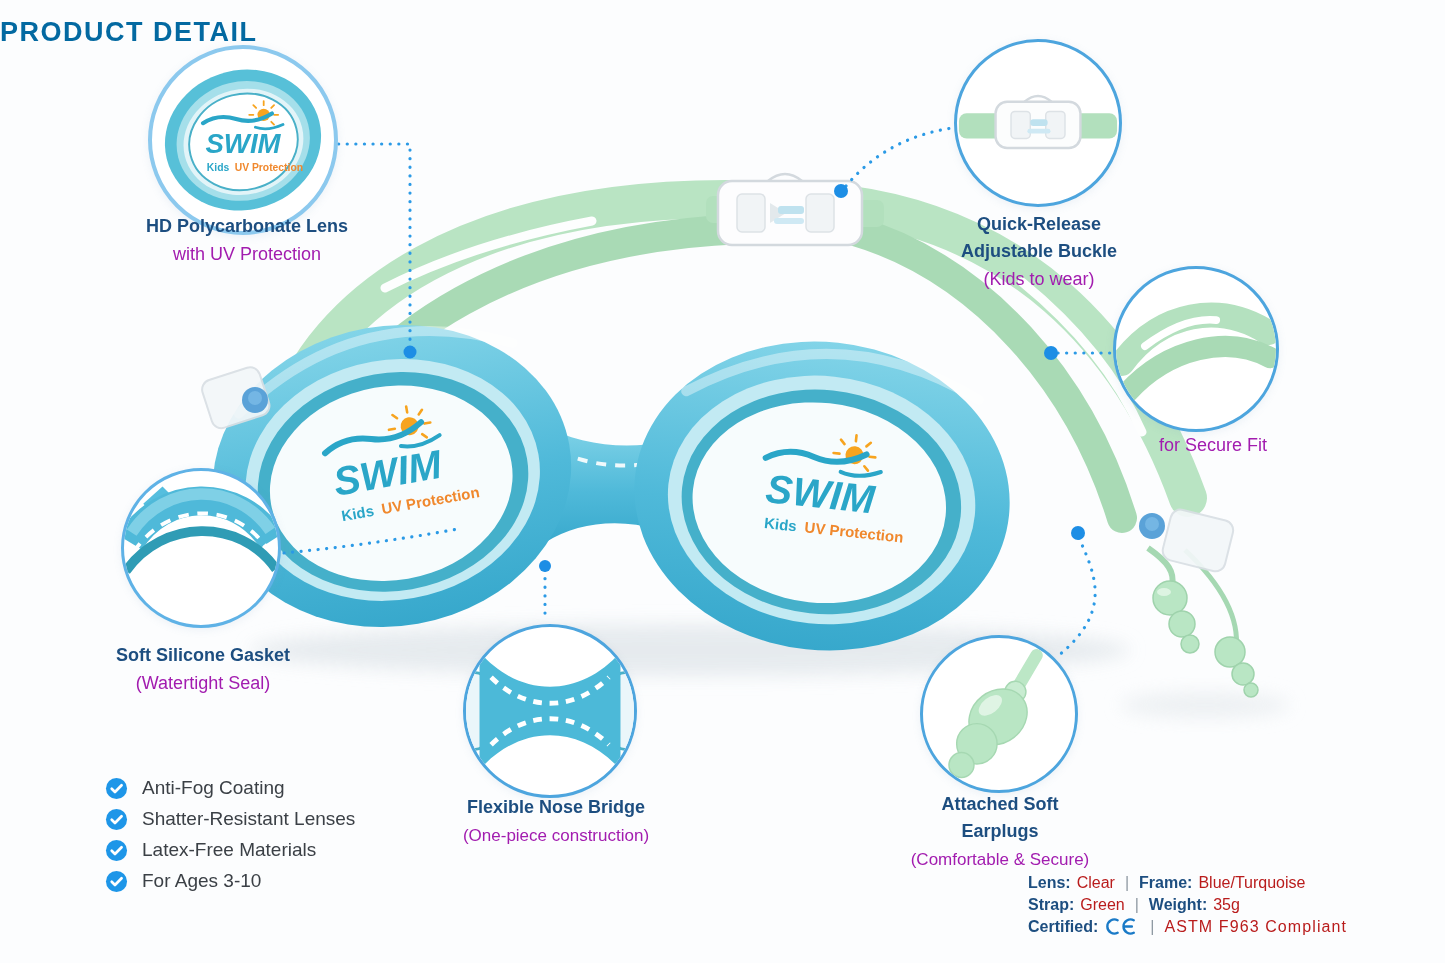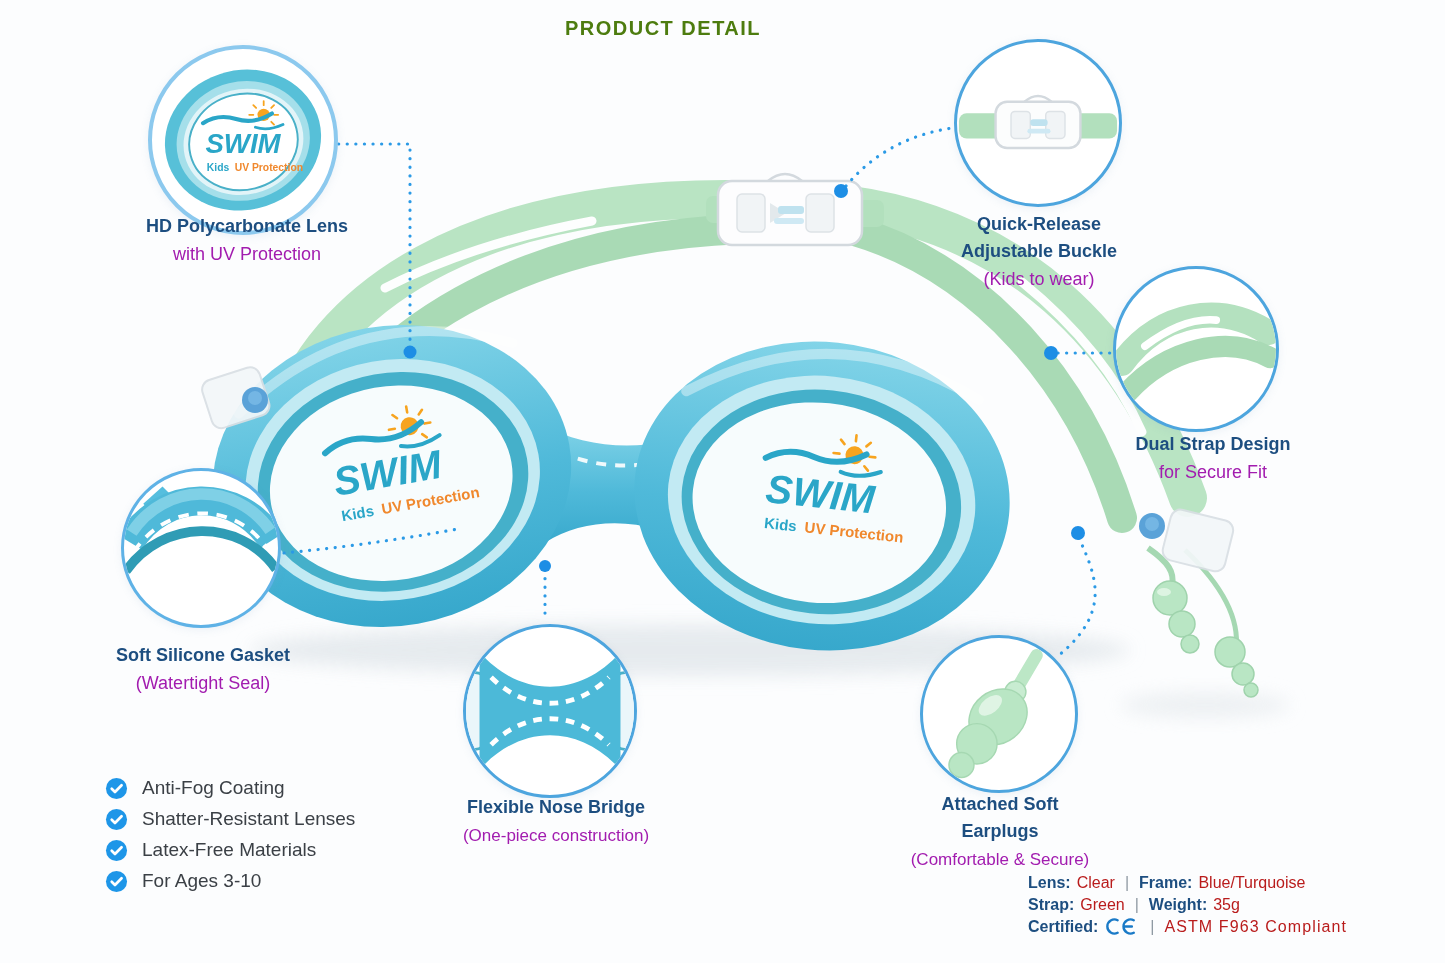--- a/index.html
+++ b/index.html
@@ -1,19 +1,19 @@
 <!DOCTYPE html>
 <html><head>
 <meta charset="utf-8">
 <style>
   html,body{margin:0;padding:0;}
   body{font-family:"Liberation Sans",sans-serif;background:#eef0f2;}
   .page{position:relative;width:1445px;height:963px;background:#fcfdfe;overflow:hidden;}
-  .page-title{position:absolute;top:17px;left:0;width:1326px;text-align:center;
-    font-size:20px;font-weight:bold;letter-spacing:1.5px;color:#4d7c0f;}
+  .page-title{position:absolute;top:17px;left:0;width:1326px;text-align:left;
+    font-size:27px;font-weight:bold;letter-spacing:1.5px;color:#0369a1;}
   svg.product{position:absolute;left:0;top:0;z-index:1;}
   .co{position:absolute;z-index:2;background:#fff;border-radius:50%;box-sizing:border-box;
     border:3px solid #4da5de;display:flex;align-items:center;justify-content:center;overflow:hidden;
     box-shadow:0 2px 8px rgba(120,160,190,.12);}
   .co svg{display:block;}
   .co-lens{left:148px;top:45px;width:190px;height:190px;border:4px solid #8cc9ee;}
   .co-buckle{left:954px;top:39px;width:168px;height:168px;}
   .co-strap{left:1113px;top:266px;width:166px;height:166px;}
   .co-gasket{left:121px;top:468px;width:160px;height:160px;border-color:#5fb2e6;}
   .co-nose{left:463px;top:624px;width:174px;height:174px;}
@@ -254,21 +254,20 @@
     <div class="s">with UV Protection</div>
   </div>
 
   <div class="lbl lbl-buckle">
     <div class="t">Quick-Release</div>
     <div class="t">Adjustable Buckle</div>
     <div class="s">(Kids to wear)</div>
   </div>
 
   <div class="lbl lbl-strap">
-    <div class="t">Dual Strap Design</div>
     <div class="s">for Secure Fit</div>
   </div>
 
   <div class="lbl lbl-gasket">
     <div class="t">Soft Silicone Gasket</div>
     <div class="s">(Watertight Seal)</div>
   </div>
 
   <div class="lbl lbl-nose">
     <div class="t">Flexible Nose Bridge</div>

